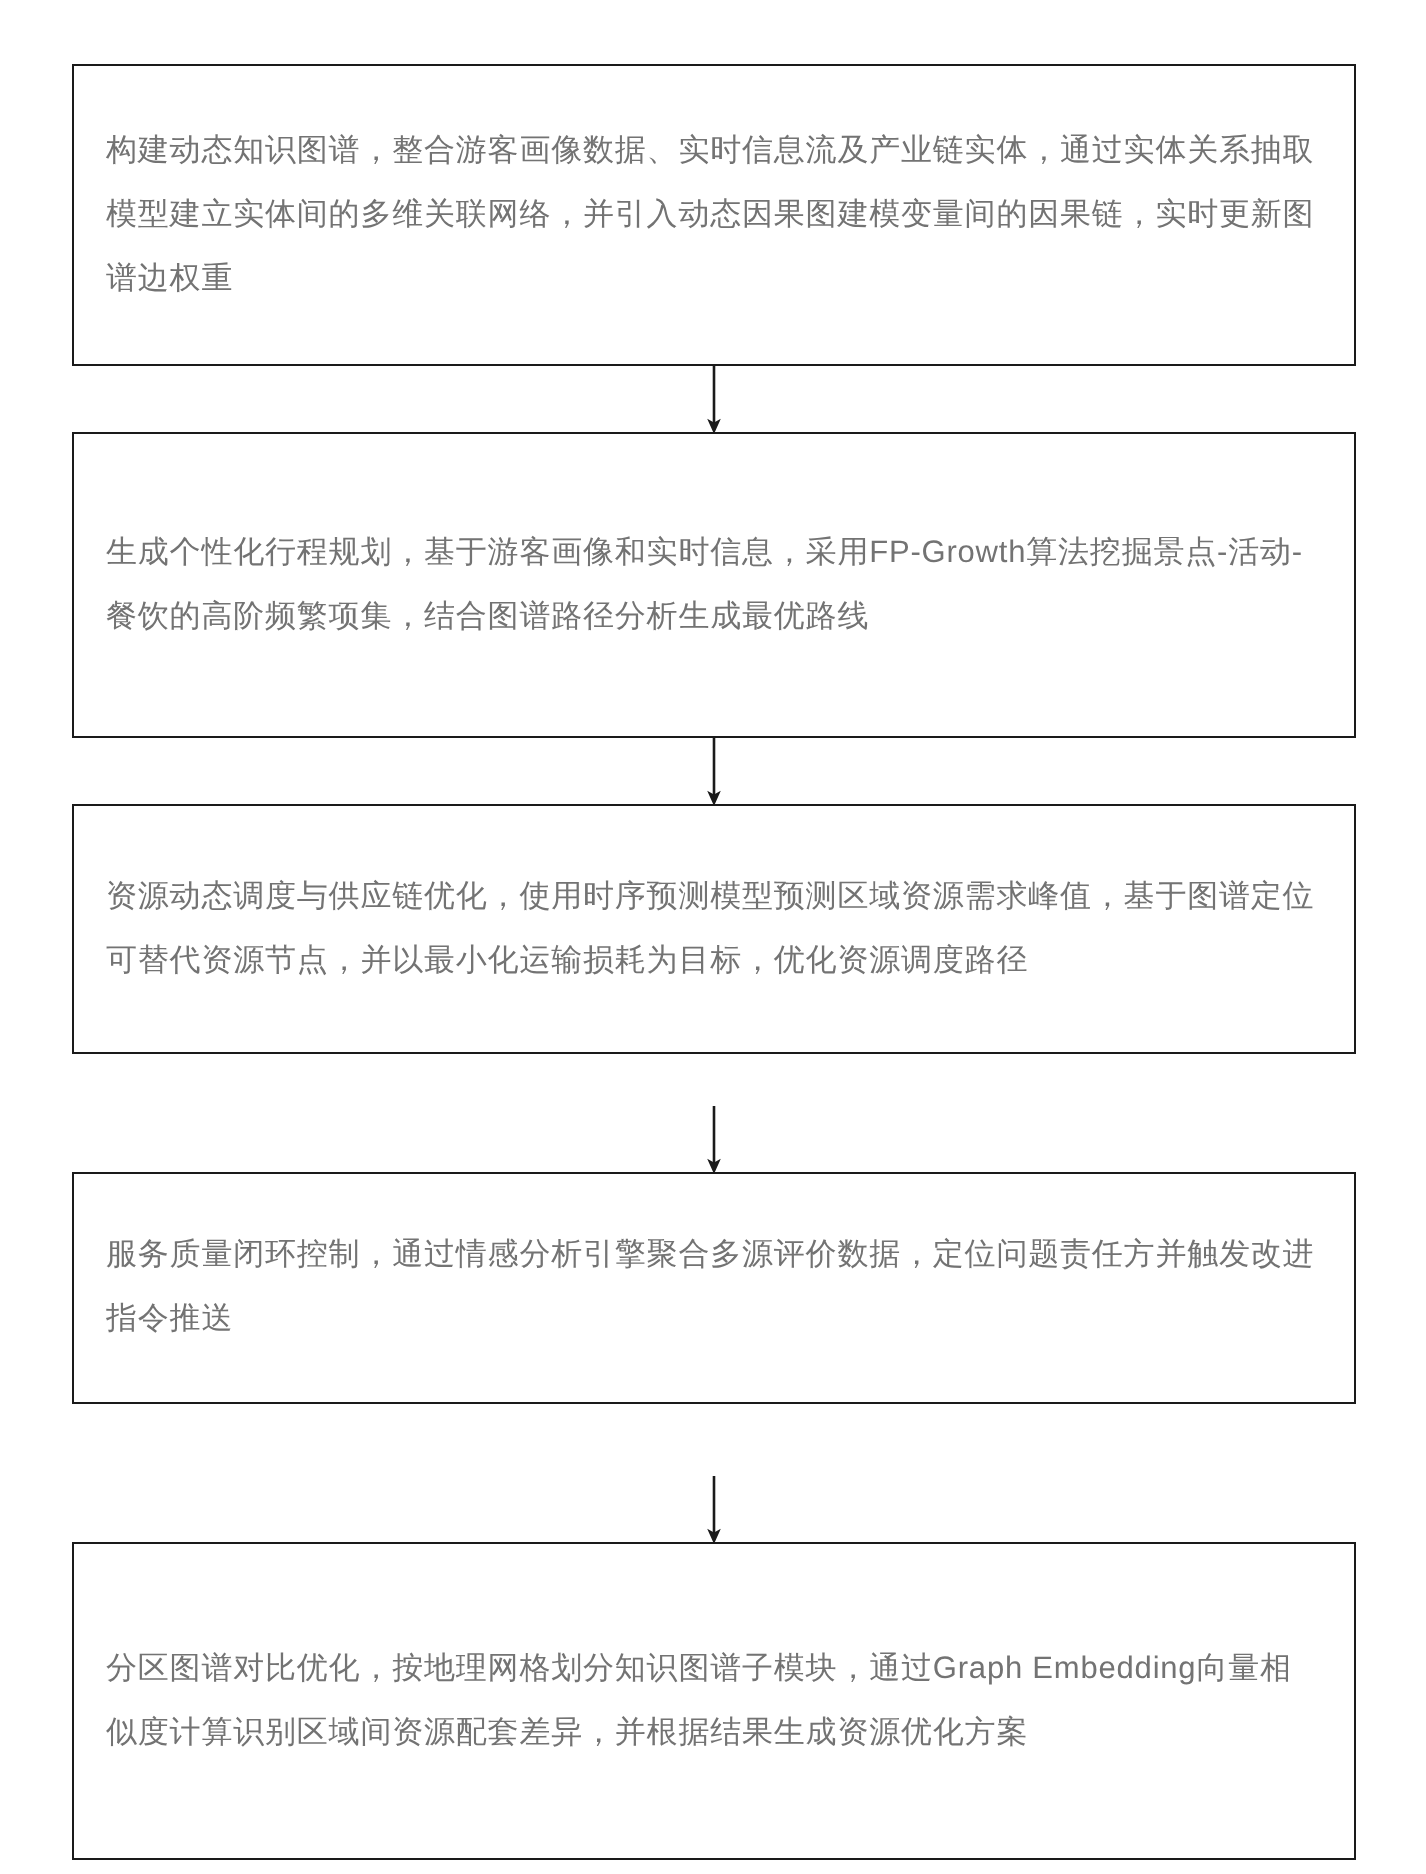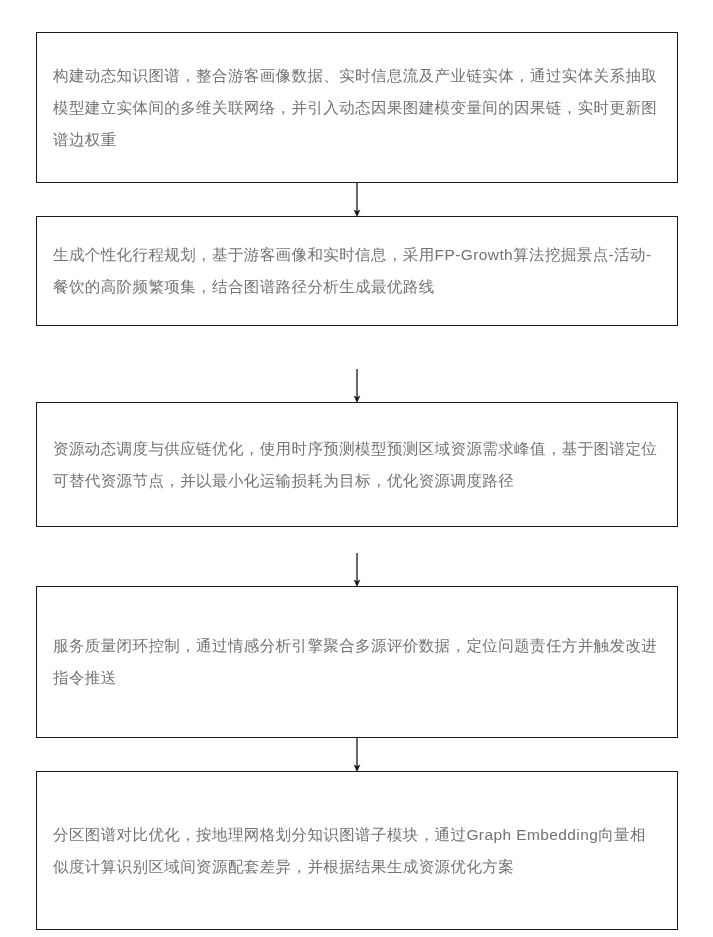--- a/index.html
+++ b/index.html
@@ -46,23 +46,23 @@
   .connector {
     position: absolute;
     left: 0;
     top: 0;
     width: 713px;
     height: 937px;
     pointer-events: none;
   }
   
   #box-1 { top: 32px;  height: 151px; }
-  #box-2 { top: 216px; height: 110px; }
+  #box-2 { top: 216px; height: 153px; }
   #box-3 { top: 402px; height: 125px; }
-  #box-4 { top: 586px; height: 152px; }
+  #box-4 { top: 586px; height: 116px; }
   #box-5 { top: 771px; height: 159px; }
 </style>
 </head>
 <body>
 
 <div id="flow-root">
 
   <svg class="connector" width="713" height="937" viewBox="0 0 713 937" xmlns="http://www.w3.org/2000/svg">
     <defs>
       <marker id="arrowhead" markerWidth="9" markerHeight="9" refX="4.2" refY="4" orient="auto" markerUnits="userSpaceOnUse">

